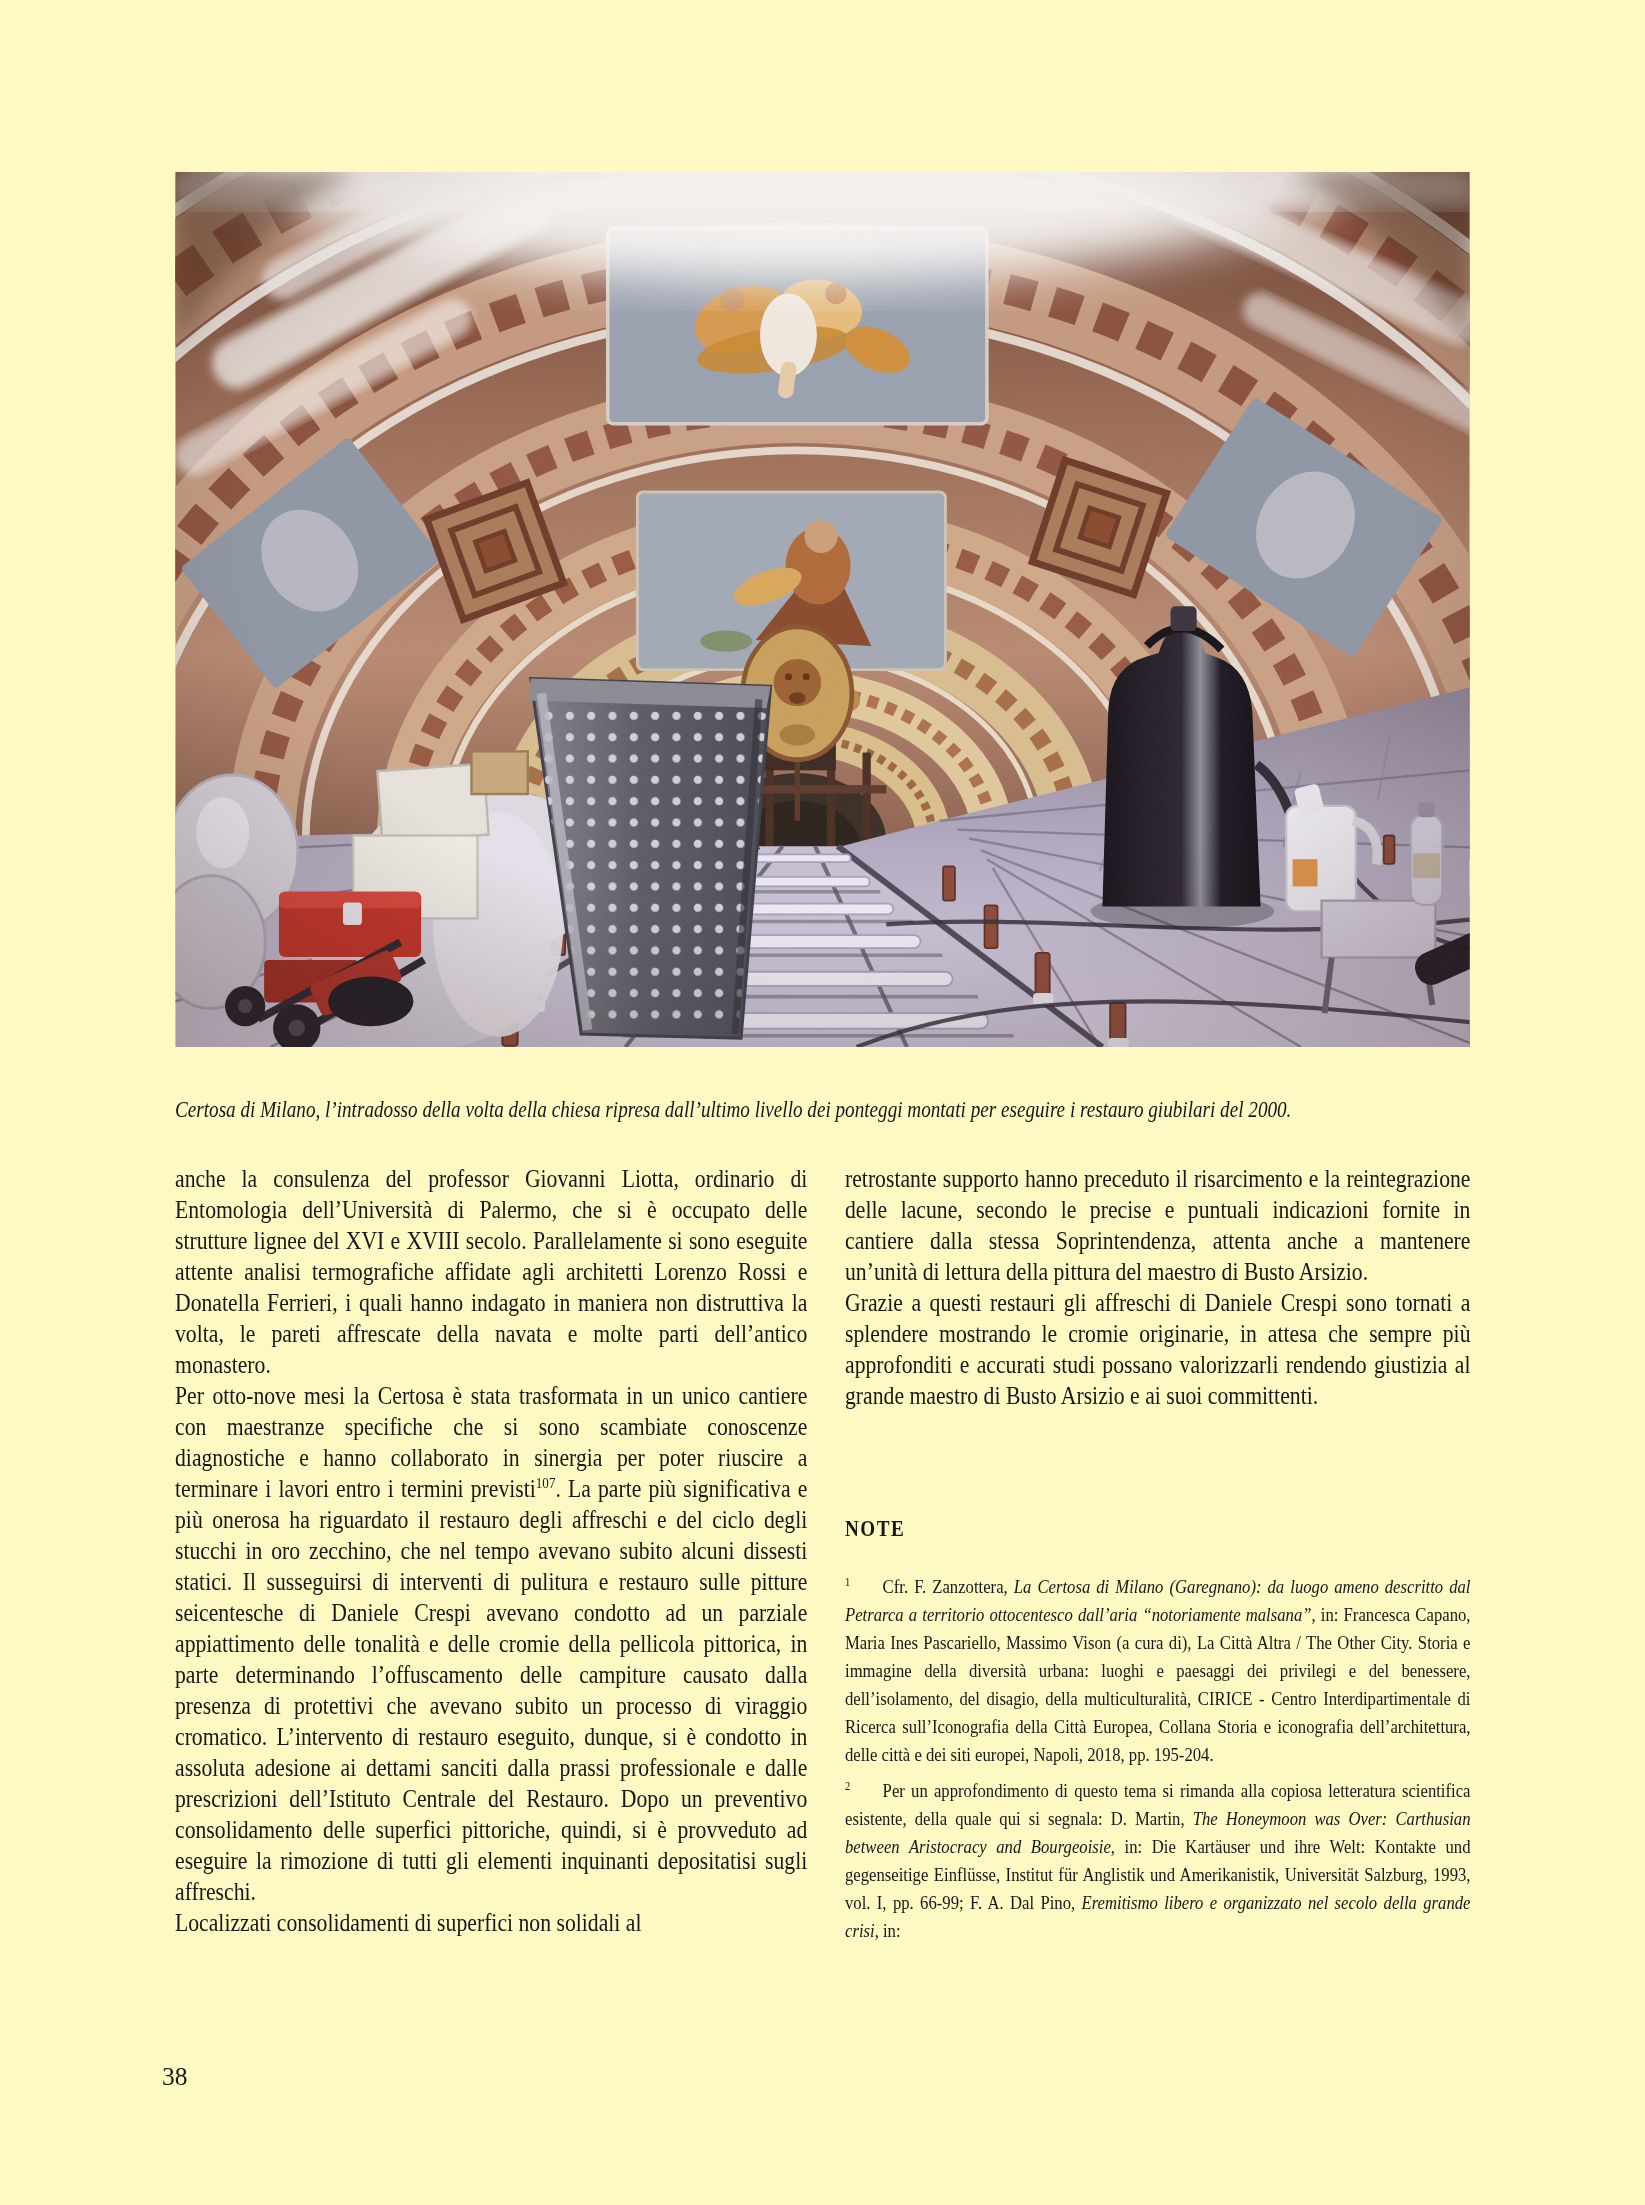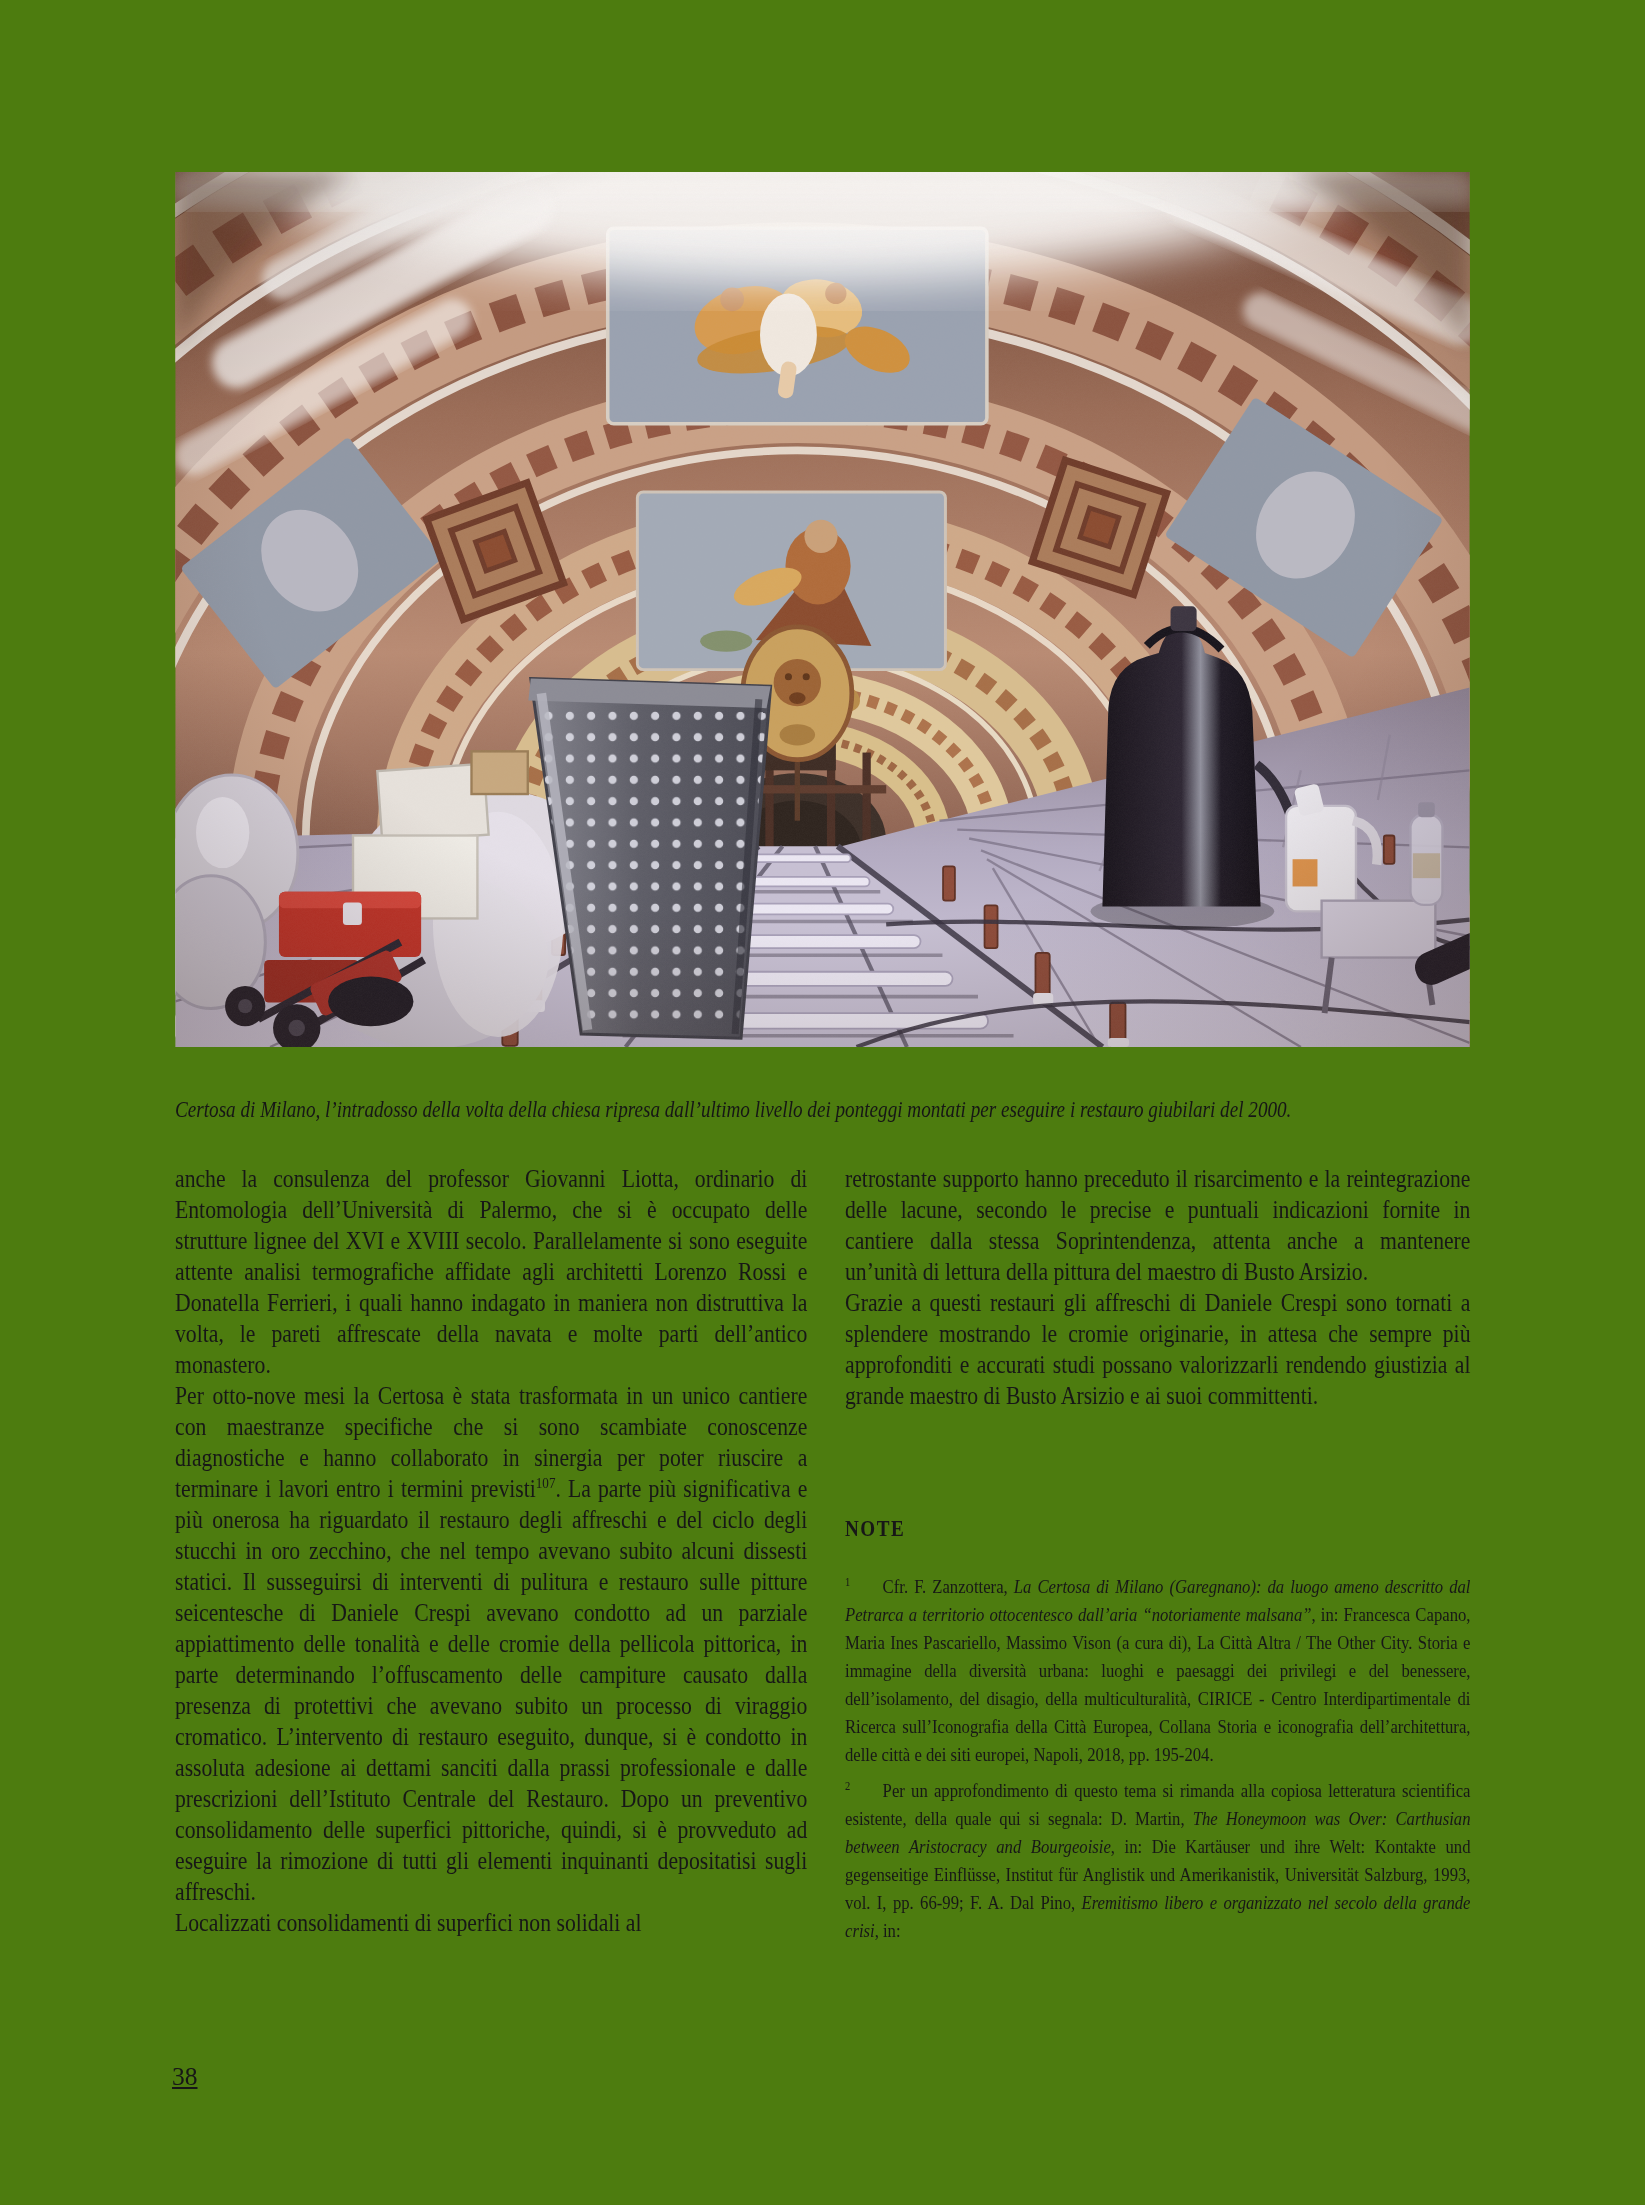--- a/index.html
+++ b/index.html
@@ -1,19 +1,19 @@
 <!DOCTYPE html>
 <html lang="it" style="font-size:9.5px"><head>
 <meta charset="utf-8">
 <style>
   html,body{margin:0;padding:0;background:#ffffff;}
   .page{
     position:relative;
     width:1645px;height:2205px;
-    background:#4d7c0f;
+    background:#fef9c3;
     font-family:"Liberation Serif", serif;
     color:#1b1b1b;
     overflow:hidden;
   }
   .photo{
     position:absolute;left:175px;top:172px;
     width:1295px;height:875px;
     margin:0;padding:0;
   }
   .photo svg{display:block;width:100%;height:100%;}
@@ -41,22 +41,22 @@
     font-size:22.5px;line-height:28.4px;
     letter-spacing:1.8px;
     text-align:left;
   }
   .footnotes{margin-top:30px;font-size:19.6px;line-height:28px;}
   .footnote{margin:0 0 0 0;padding-top:7.7px;text-align:justify;}
   .footnote:first-child{padding-top:0;}
   sup.fn-num{font-size:12.4px;line-height:0;vertical-align:super;margin-right:38px;}
   .footnote em{font-style:italic;}
   .page-number{
-    position:absolute;left:172px;top:2061px;
-    font-size:25.5px;line-height:31px;color:#171717;text-decoration:underline;
+    position:absolute;left:162px;top:2061px;
+    font-size:25.5px;line-height:31px;color:#171717;
   }
 </style>
 </head>
 <body>
 
 <div class="page">
 
   <figure class="photo" aria-label="Intradosso della volta affrescata della Certosa di Milano visto dai ponteggi: costoloni decorati a motivi geometrici, pannelli affrescati con figure, passerella di assi in legno con attrezzi e materiali di cantiere.">
     <svg viewBox="0 0 2185 1477" xmlns="http://www.w3.org/2000/svg">
       <defs>

